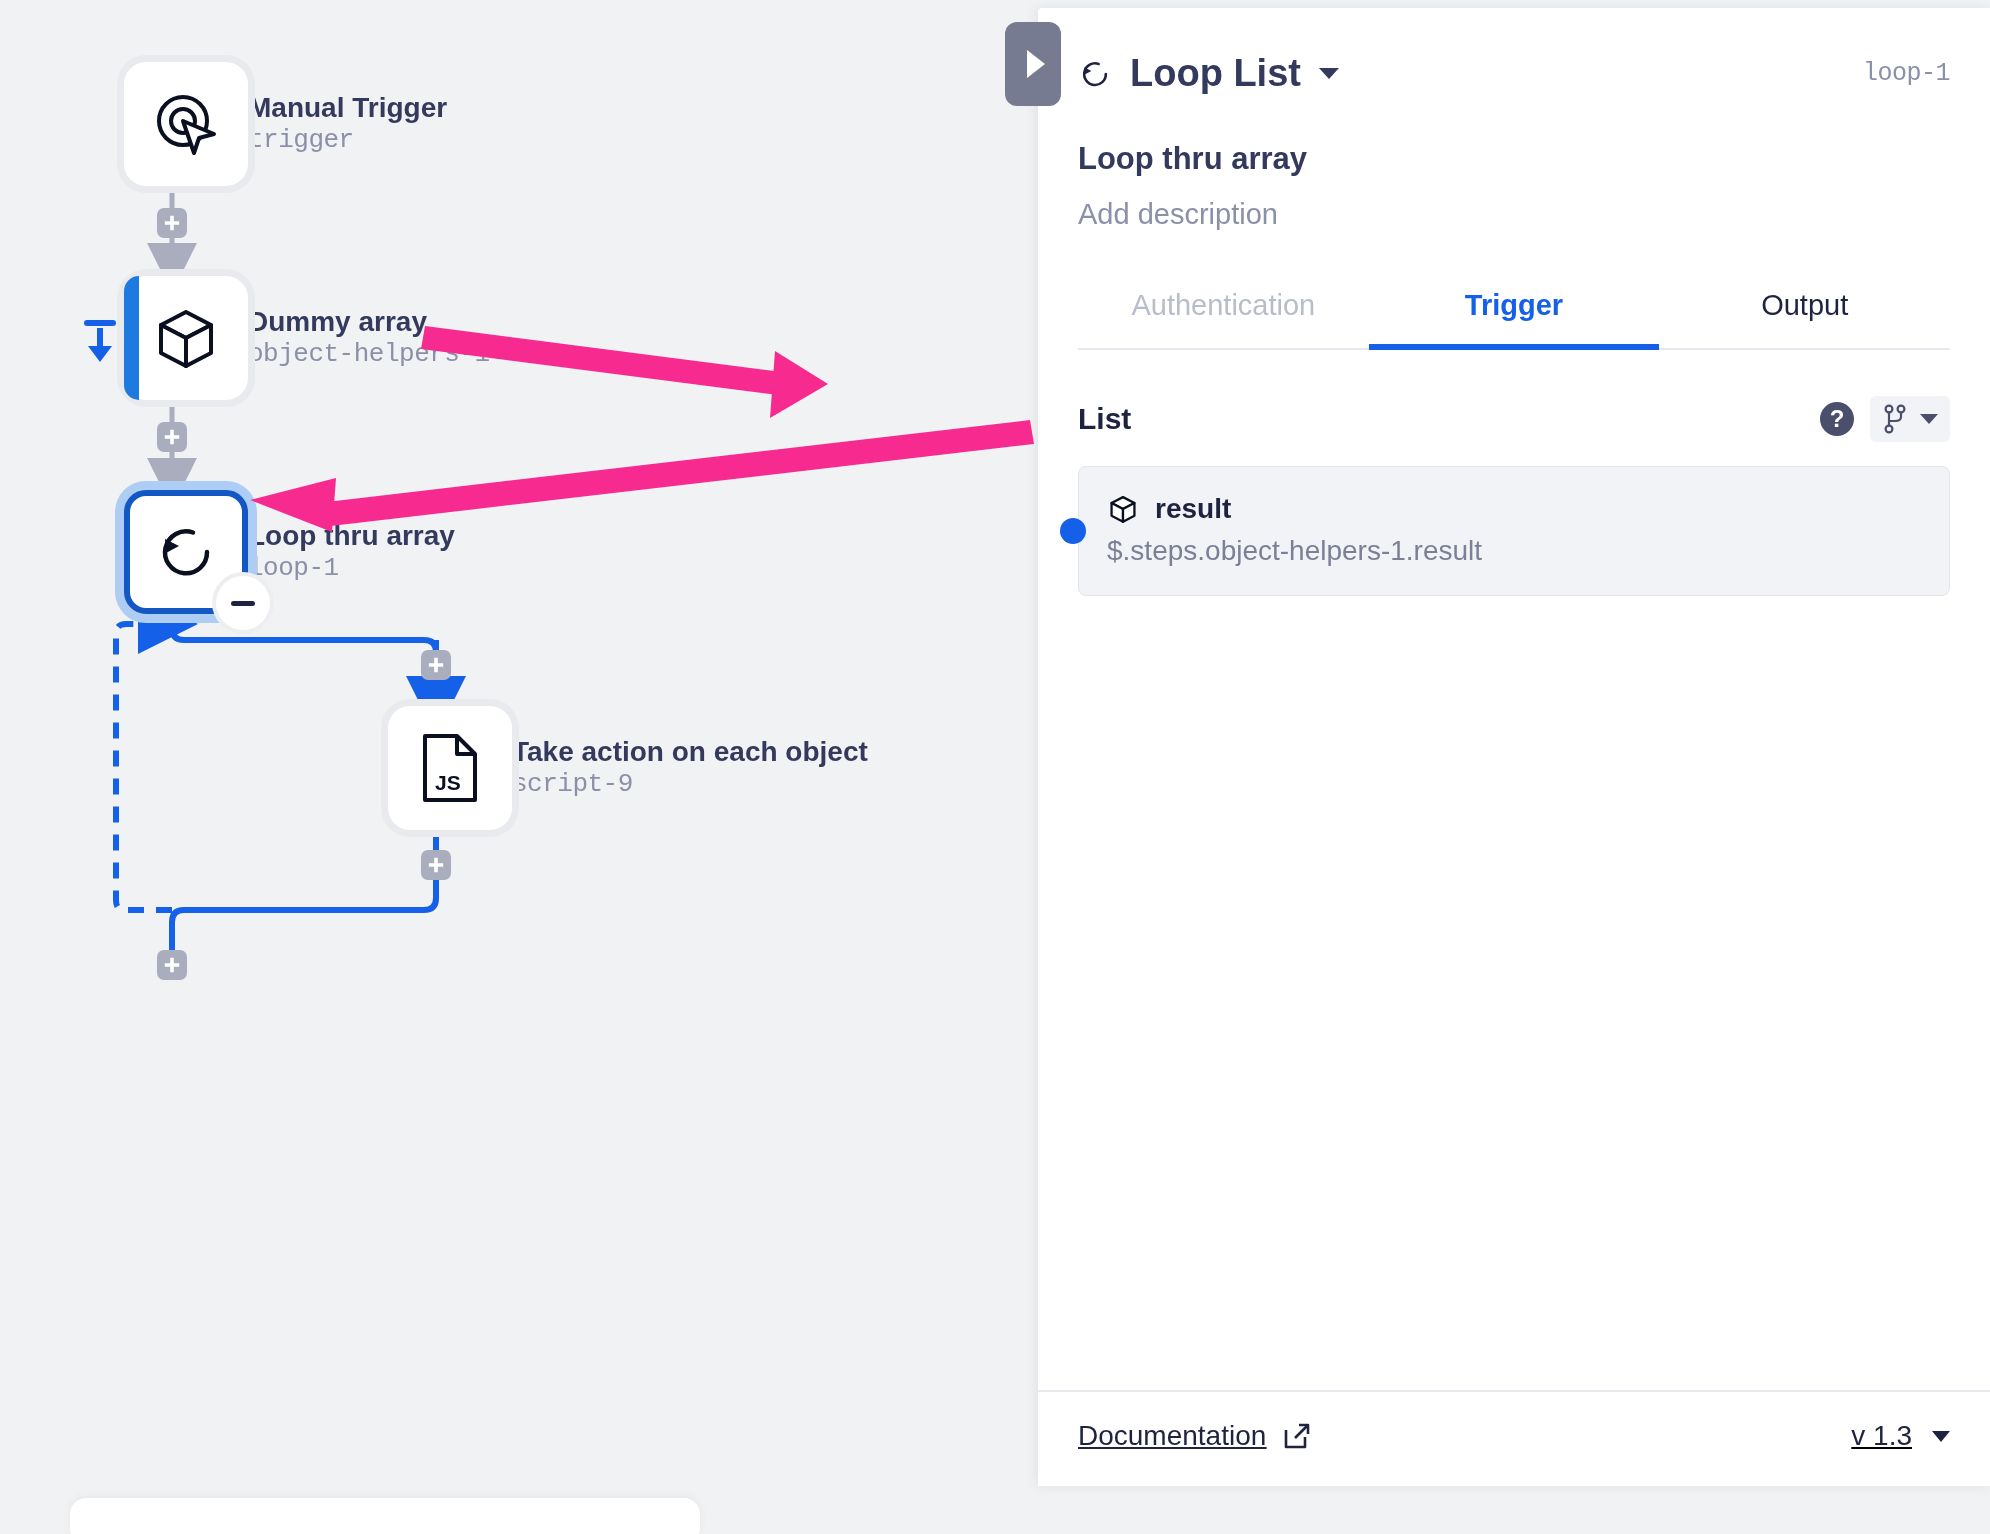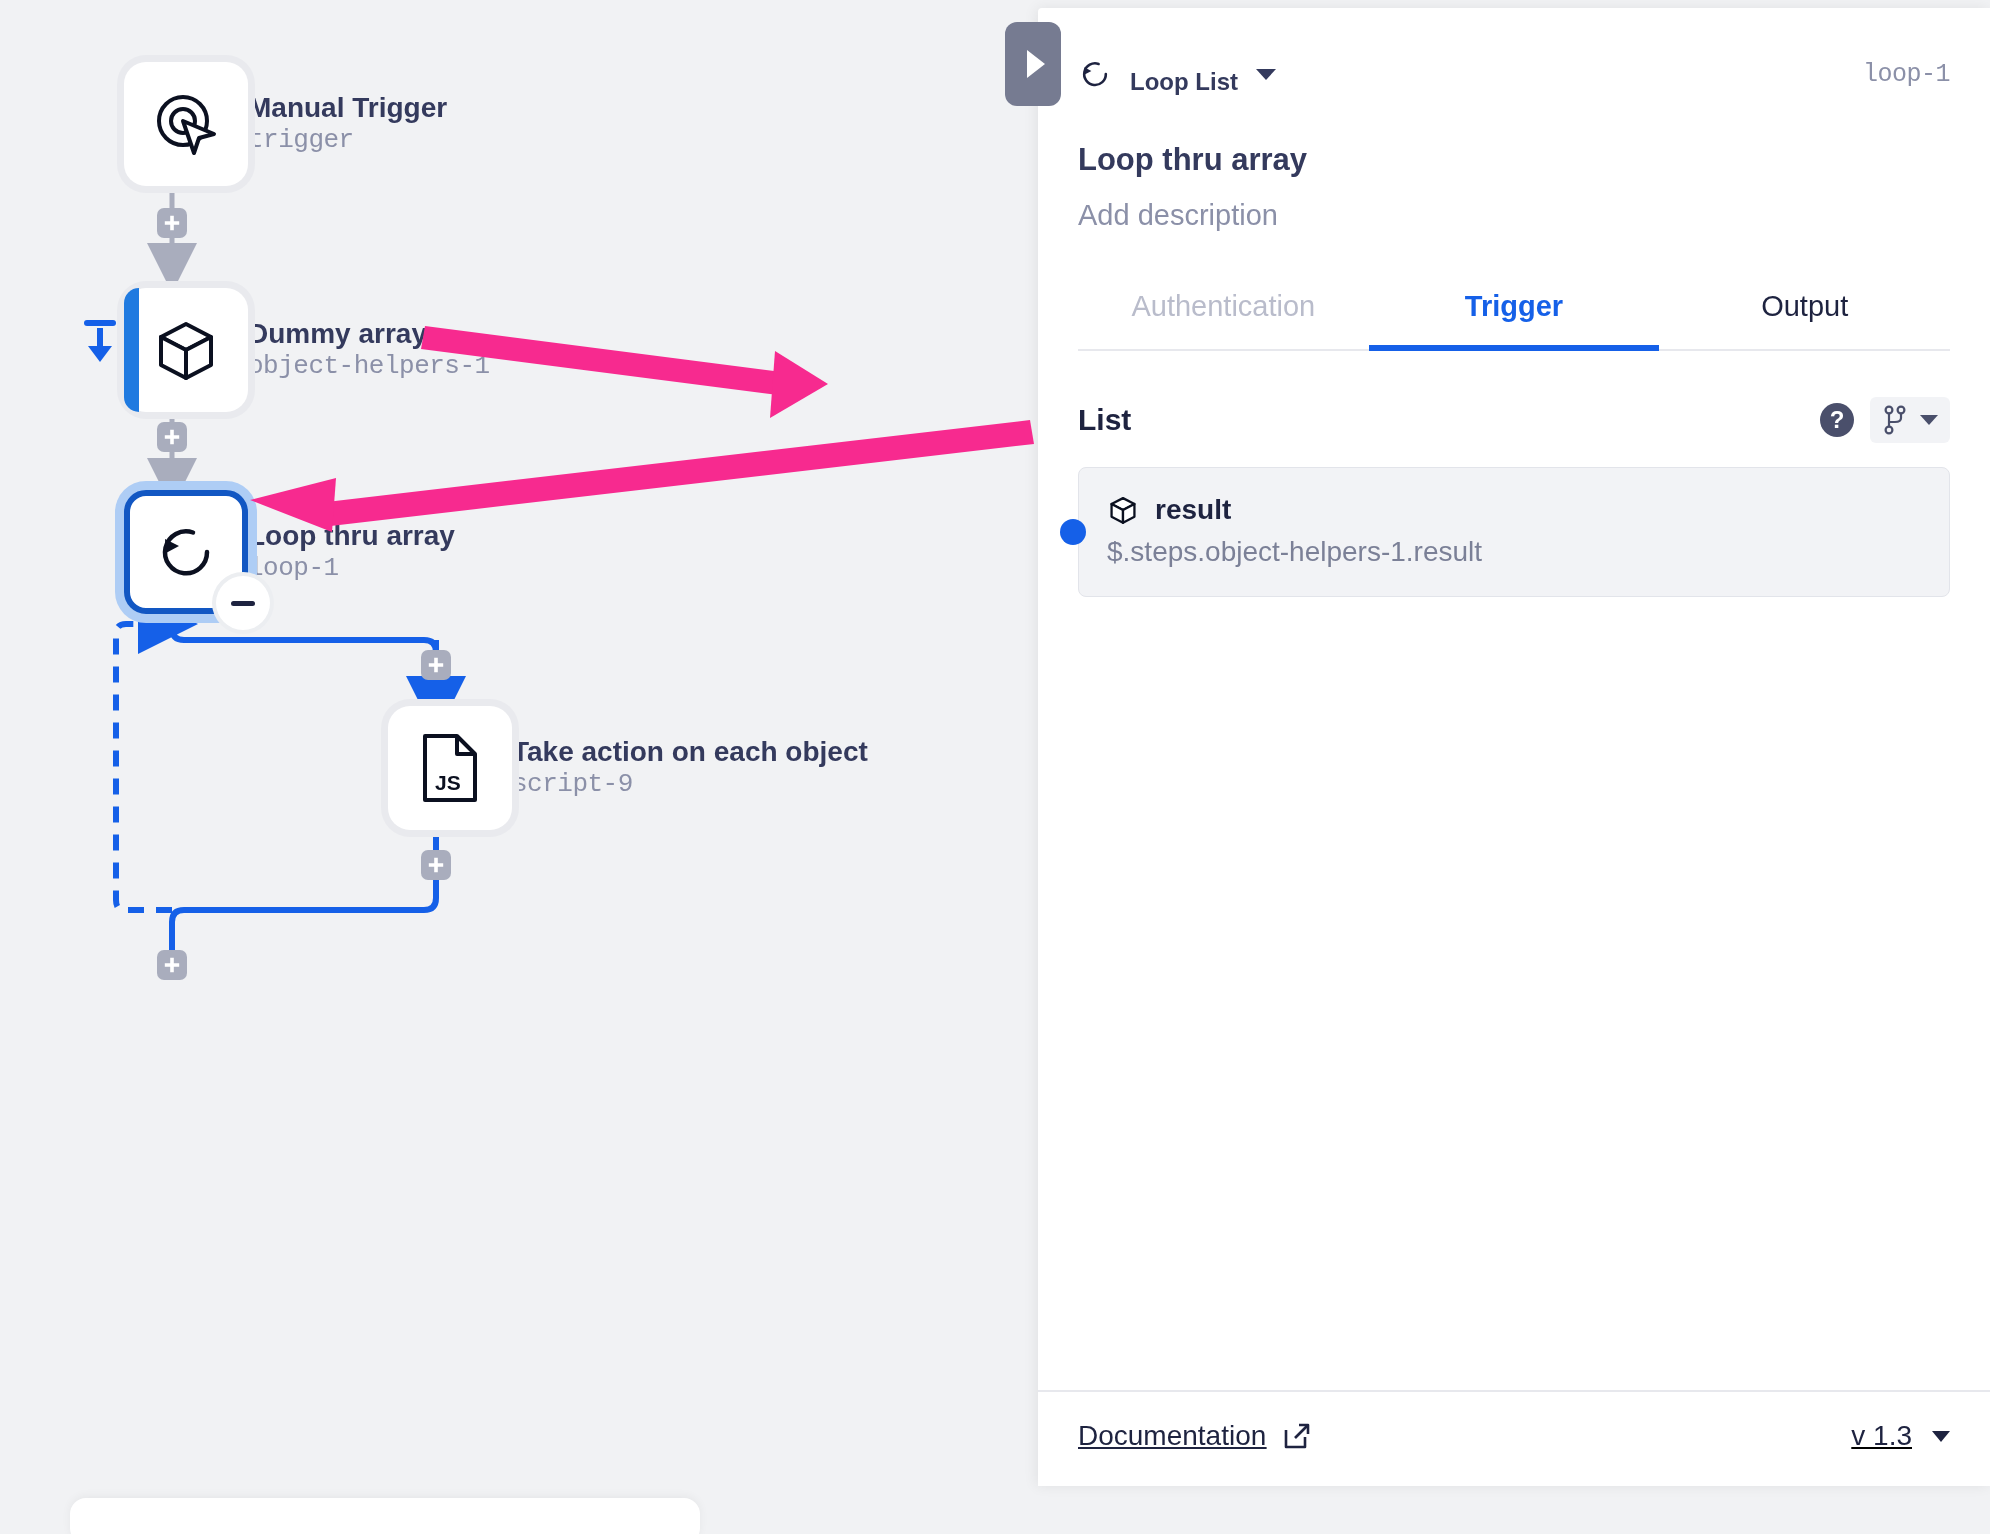--- a/index.html
+++ b/index.html
@@ -60,21 +60,21 @@
   
   #panel{
     position:absolute;left:1038px;top:8px;width:952px;height:1478px;
     background:#ffffff;border-top-left-radius:4px;
     display:flex;flex-direction:column;
     box-shadow:-2px 0 14px rgba(0,0,0,.07);
   }
   .p-header{padding:44px 40px 0 40px;}
   .p-header-row{display:flex;align-items:center;}
   .p-app{display:flex;align-items:center;gap:18px;}
-  .p-app-name{font-size:24px;font-weight:700;color:#343a5d;margin-top:16px;}
+  .p-app-name{font-size:38px;font-weight:700;color:#343a5d;}
   .chev{width:0;height:0;border-left:10px solid transparent;border-right:10px solid transparent;border-top:11px solid #343a5d;}
   .p-step-id{margin-left:auto;font-size:25px;color:#8b90a8;font-family:"Liberation Mono", monospace;letter-spacing:-.5px;}
   .p-title{font-size:31px;font-weight:700;color:#343a5d;margin:46px 0 0 0;}
   .p-desc{font-size:29px;color:#8b90a8;margin:21px 0 0 0;}
   .tabs{display:flex;margin-top:40px;border-bottom:2px solid #e7e8ed;position:relative;}
   .tab{flex:1;text-align:center;padding:18px 0 26px 0;font-size:29px;color:#1e2340;cursor:pointer;}
   .tab.muted{color:#b9bccb;}
   .tab.active{color:#1560e8;font-weight:700;position:relative;}
   .tab.active::after{content:"";position:absolute;left:0;right:0;bottom:-2px;height:6px;background:#1560e8;}
   .p-body{flex:1;padding:46px 40px 12px 40px;overflow:hidden;}
@@ -168,21 +168,21 @@
         <circle cx="31" cy="31" r="12" fill="none" stroke="#0b1020" stroke-width="4"></circle>
         <path d="M31 31 L62 44 L47 48 L42 63 z" fill="#fff" stroke="#0b1020" stroke-width="4" stroke-linejoin="round"></path>
       </svg>
     </div>
     <div class="node-label">
       <div class="node-title">Manual Trigger</div>
       <div class="node-sub">trigger</div>
     </div>
   </div>
 
-  <div class="node" style="left:124px;top:288px;">
+  <div class="node" style="left:124px;top:276px;">
     <div class="node-box accent">
       <svg width="70" height="70" viewBox="0 0 70 70">
         <path d="M35 6 L64 21 L64 49 L35 64 L6 49 L6 21 z" fill="none" stroke="#0b1020" stroke-width="0"></path>
         <path d="M10 22 L35 9 L60 22 L35 35 z" fill="#fff" stroke="#0b1020" stroke-width="4" stroke-linejoin="round"></path>
         <path d="M10 22 L10 50 L35 63 L35 35 z" fill="#fff" stroke="#0b1020" stroke-width="4" stroke-linejoin="round"></path>
         <path d="M60 22 L60 50 L35 63 L35 35 z" fill="#fff" stroke="#0b1020" stroke-width="4" stroke-linejoin="round"></path>
       </svg>
     </div>
     <div class="node-label">
       <div class="node-title">Dummy array</div>

